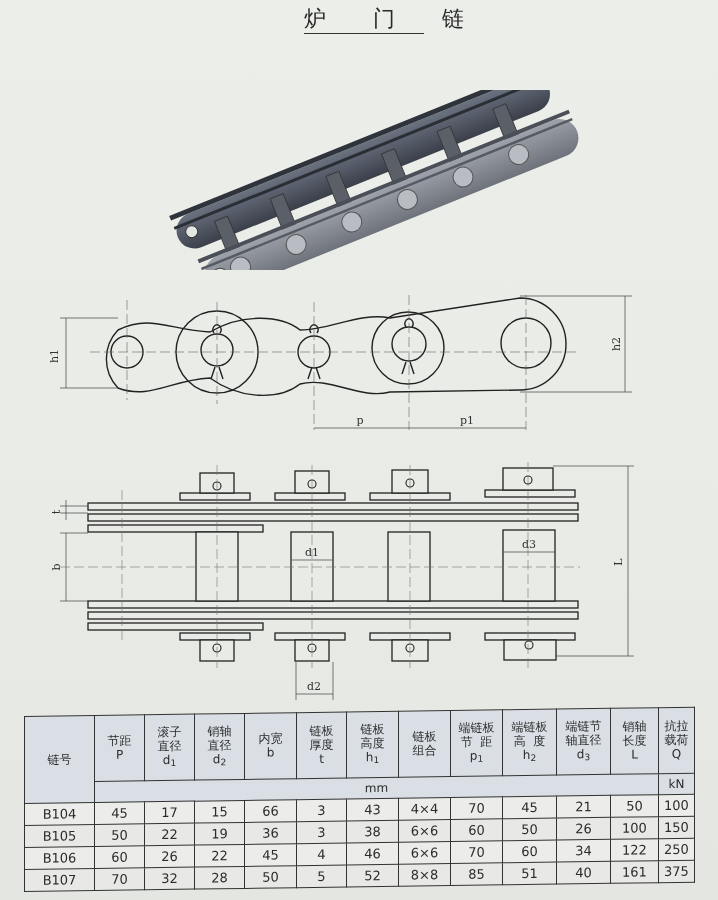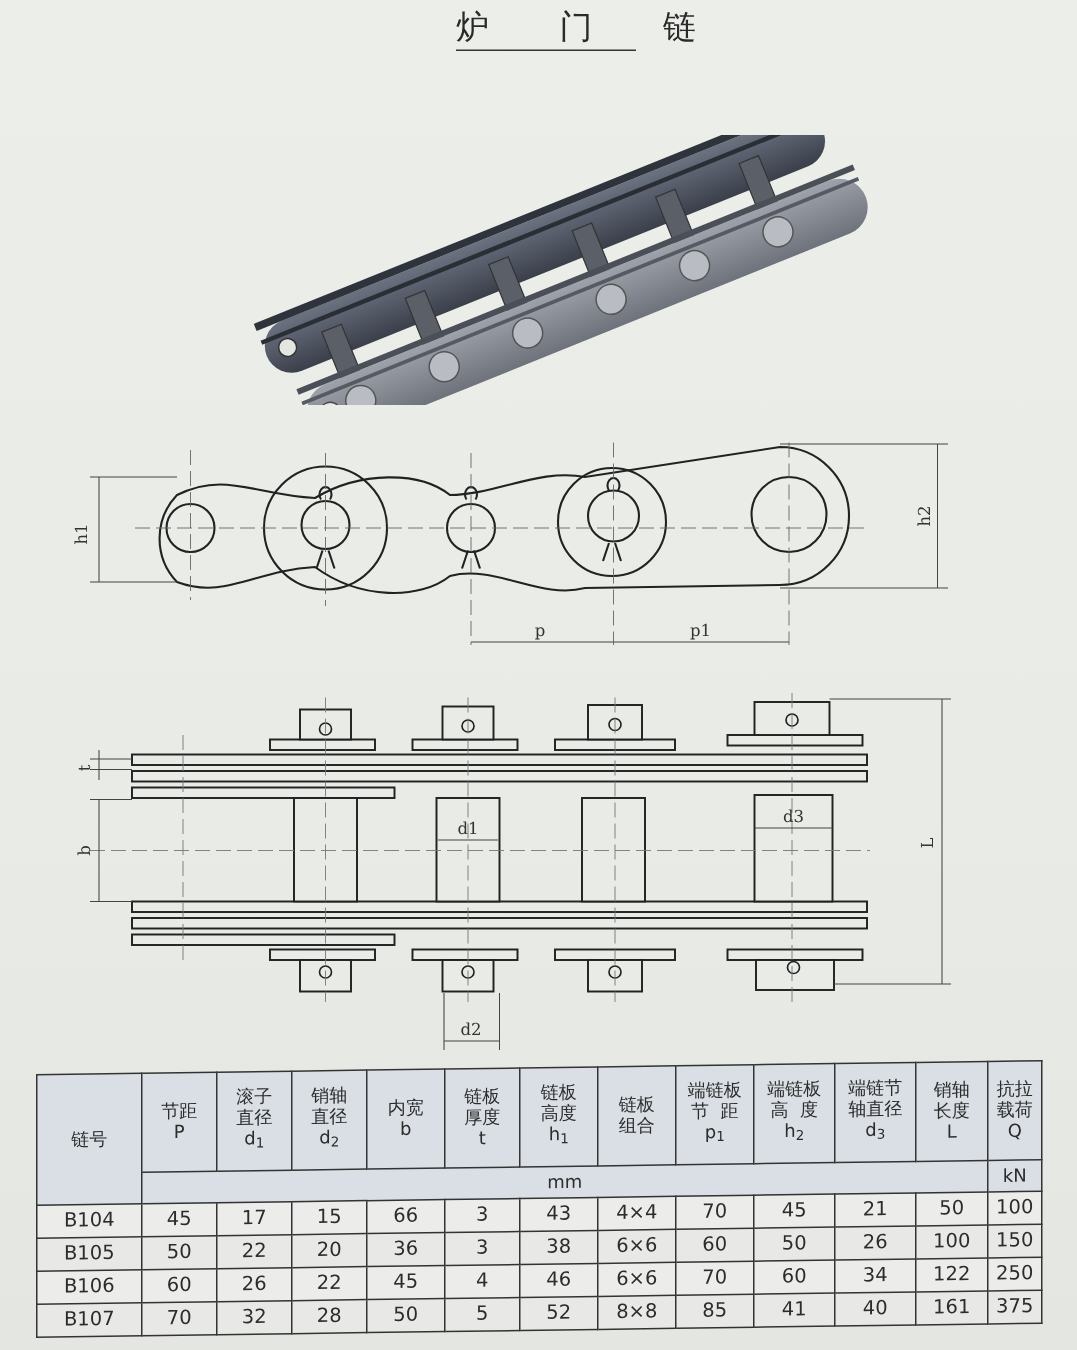--- a/index.html
+++ b/index.html
@@ -247,21 +247,21 @@
           <td>70</td>
           <td>45</td>
           <td>21</td>
           <td>50</td>
           <td>100</td>
     </tr>
     <tr>
       <td>B105</td>
           <td>50</td>
           <td>22</td>
-          <td>20</td>
+          <td>19</td>
           <td>36</td>
           <td>3</td>
           <td>38</td>
           <td>6×6</td>
           <td>60</td>
           <td>50</td>
           <td>26</td>
           <td>100</td>
           <td>150</td>
     </tr>
@@ -283,20 +283,20 @@
     <tr>
       <td>B107</td>
           <td>70</td>
           <td>32</td>
           <td>28</td>
           <td>50</td>
           <td>5</td>
           <td>52</td>
           <td>8×8</td>
           <td>85</td>
-          <td>41</td>
+          <td>51</td>
           <td>40</td>
           <td>161</td>
           <td>375</td>
     </tr>
   </tbody>
 </table>
 </div>
 
 </body></html>

